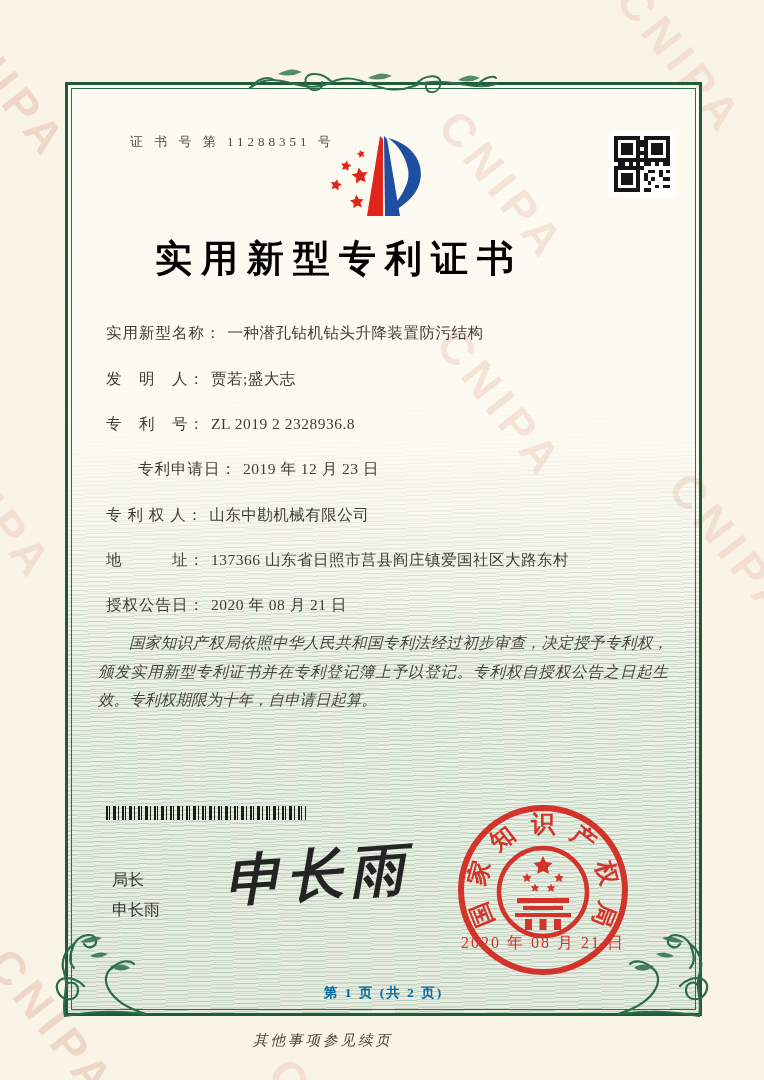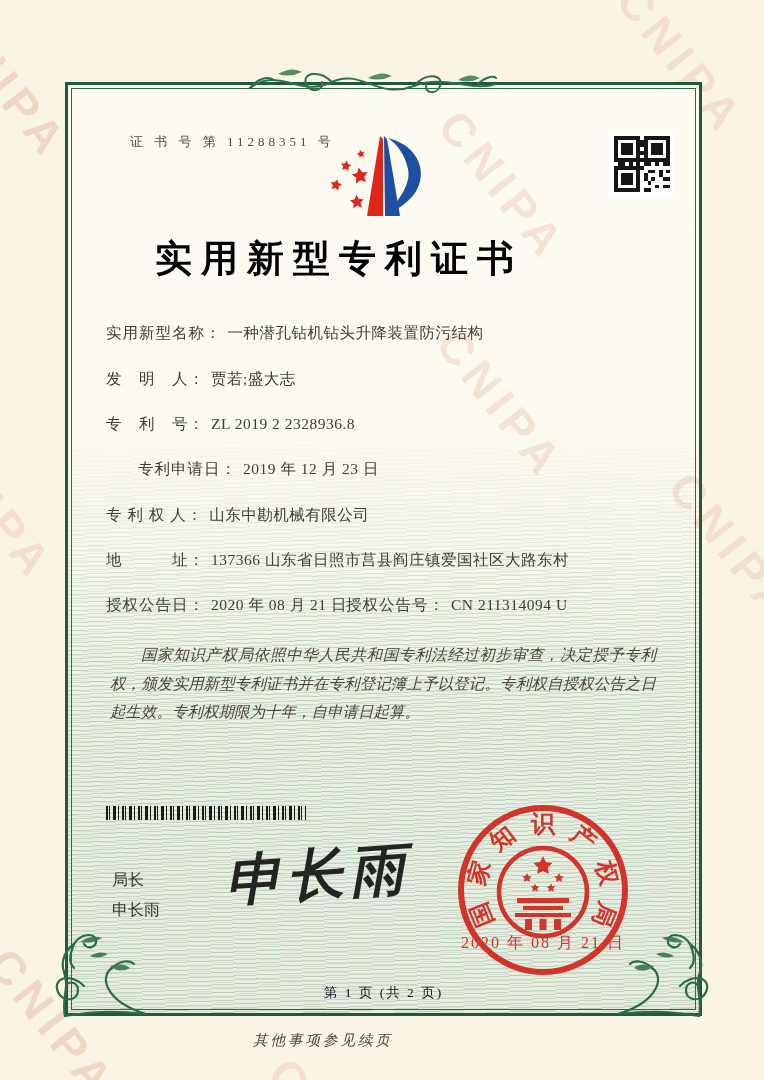--- a/index.html
+++ b/index.html
@@ -40,37 +40,37 @@
   .row{left:106px;width:574px;font-size:15.5px;color:#3f3d38;z-index:3;white-space:nowrap;}
   .row .lbl{letter-spacing:1px;}
   .row .val{margin-left:6px;letter-spacing:0.5px;}
   .grant-no{position:absolute;left:240px;top:0;}
   
   .legal{
     left:98px;top:629px;width:570px;z-index:3;
     font-size:15.5px;line-height:28.5px;color:#4a453d;
     font-style:italic;text-align:justify;
   }
-  .legal p{margin:12px;text-indent:2em;}
+  .legal p{margin:0;text-indent:2em;}
   
   .barcode{
     left:106px;top:806px;width:200px;height:14px;z-index:3;
     background:repeating-linear-gradient(90deg,#1c1c1c 0 2px,transparent 2px 3px,#1c1c1c 3px 4px,transparent 4px 7px,#1c1c1c 7px 10px,transparent 10px 12px,#1c1c1c 12px 13px,transparent 13px 16px);
   }
   .director-title{left:112px;top:870px;font-size:16px;color:#333;z-index:3;}
   .director-name{left:112px;top:900px;font-size:16px;color:#333;z-index:3;}
   .signature{
     left:225px;top:838px;z-index:4;font-size:56px;color:#141414;
     font-style:italic;font-weight:bold;letter-spacing:6px;
     transform:rotate(-4deg);opacity:.92;
   }
   
   .seal{left:443px;top:793px;z-index:4;opacity:.92;}
   
-  .page-no{left:65px;top:984px;width:637px;text-align:center;font-size:13.5px;letter-spacing:2px;color:#0f172a;z-index:3;}
+  .page-no{left:65px;top:984px;width:637px;text-align:center;font-size:13.5px;letter-spacing:2px;color:#0369a1;z-index:3;font-weight:bold;}
   .cont-note{left:0;top:1031px;width:646px;text-align:center;font-size:14.5px;letter-spacing:3px;color:#4a453d;font-style:italic;z-index:3;}
   
   .orn{z-index:3;}
   .orn-br{transform:scaleX(-1);}
 </style>
 </head>
 <body>
 
 <div class="abs inner-bg"></div>
 
@@ -173,23 +173,20 @@
   <span class="lbl">专利申请日：</span><span class="val">2019 年 12 月 23 日</span>
 </div>
 <div class="abs row" style="top:505px;">
   <span class="lbl">专 利 权 人：</span><span class="val">山东中勘机械有限公司</span>
 </div>
 <div class="abs row" style="top:550px;">
   <span class="lbl">地　　　址：</span><span class="val">137366  山东省日照市莒县阎庄镇爱国社区大路东村</span>
 </div>
 <div class="abs row" style="top:595px;">
   <span class="lbl">授权公告日：</span><span class="val">2020 年 08 月 21 日</span>
-  <span class="grant-no">
-    <span class="lbl">授权公告号：</span><span class="val">CN 211314094 U</span>
-  </span>
 </div>
 
 <div class="abs legal">
   <p>国家知识产权局依照中华人民共和国专利法经过初步审查，决定授予专利权，颁发实用新型专利证书并在专利登记簿上予以登记。专利权自授权公告之日起生效。专利权期限为十年，自申请日起算。</p>
 </div>
 
 <div class="abs barcode"></div>
 <div class="abs director-title">局长</div>
 <div class="abs director-name">申长雨</div>
 <div class="abs signature">申长雨</div>

